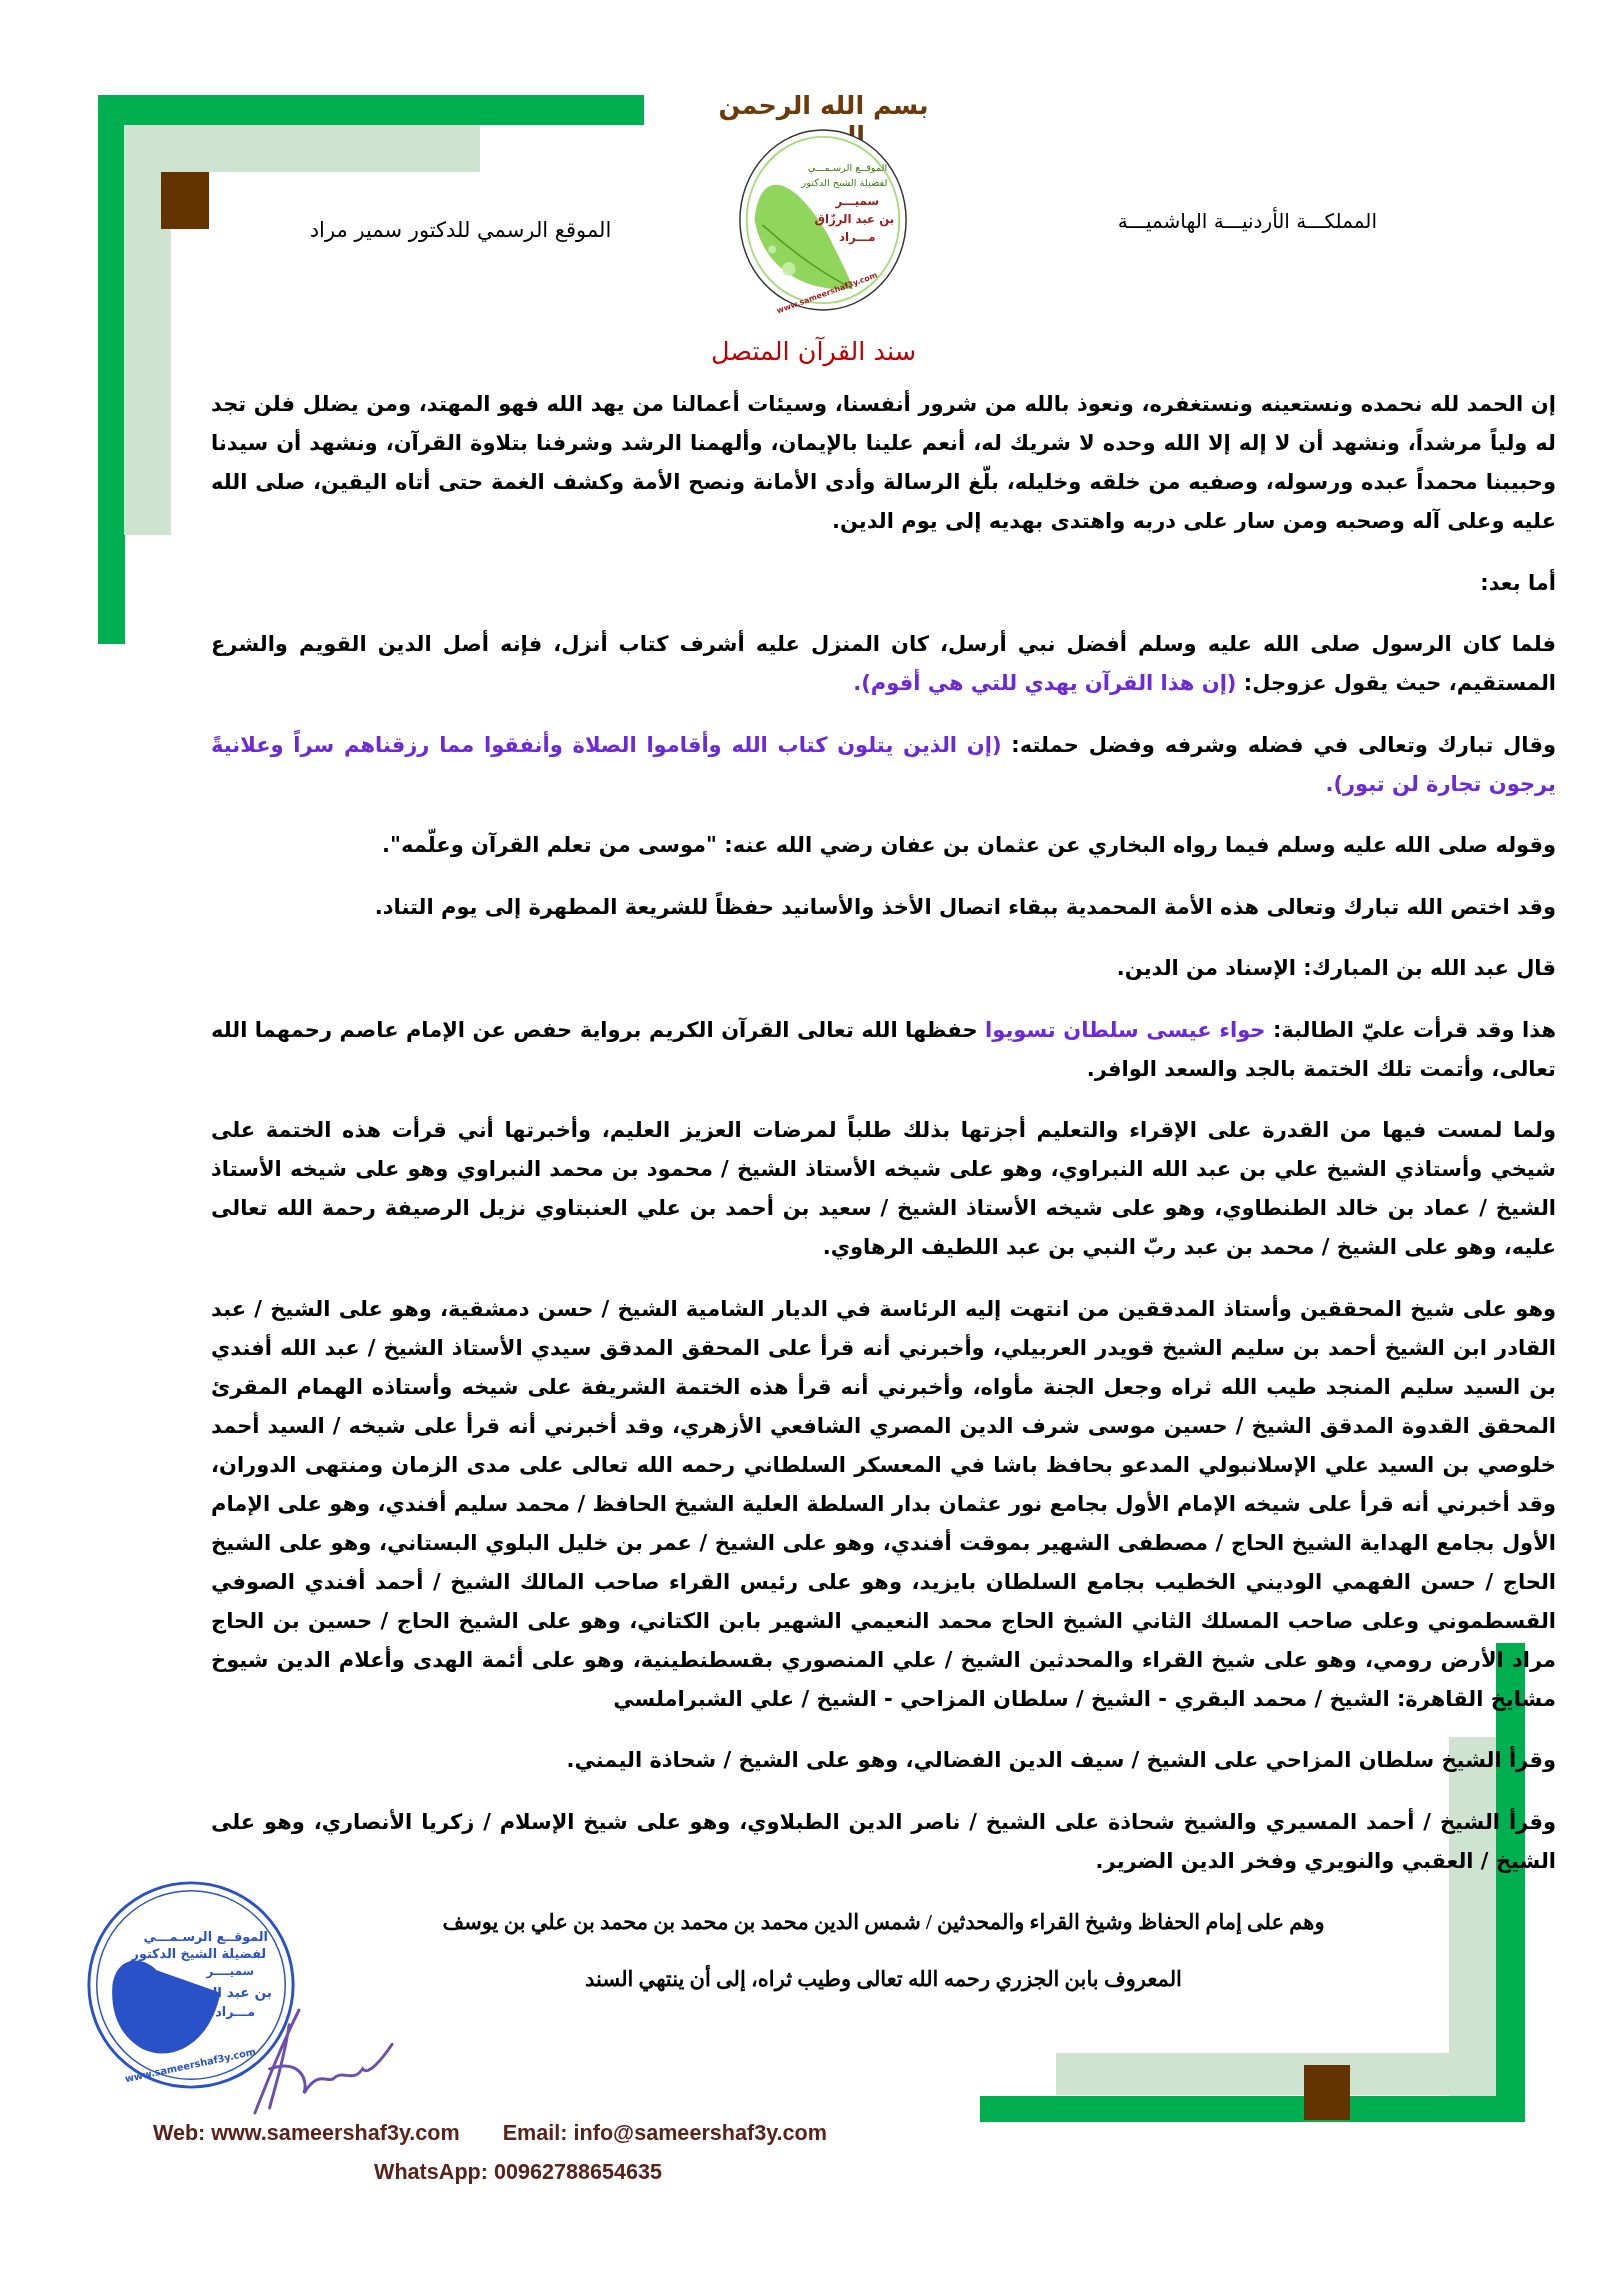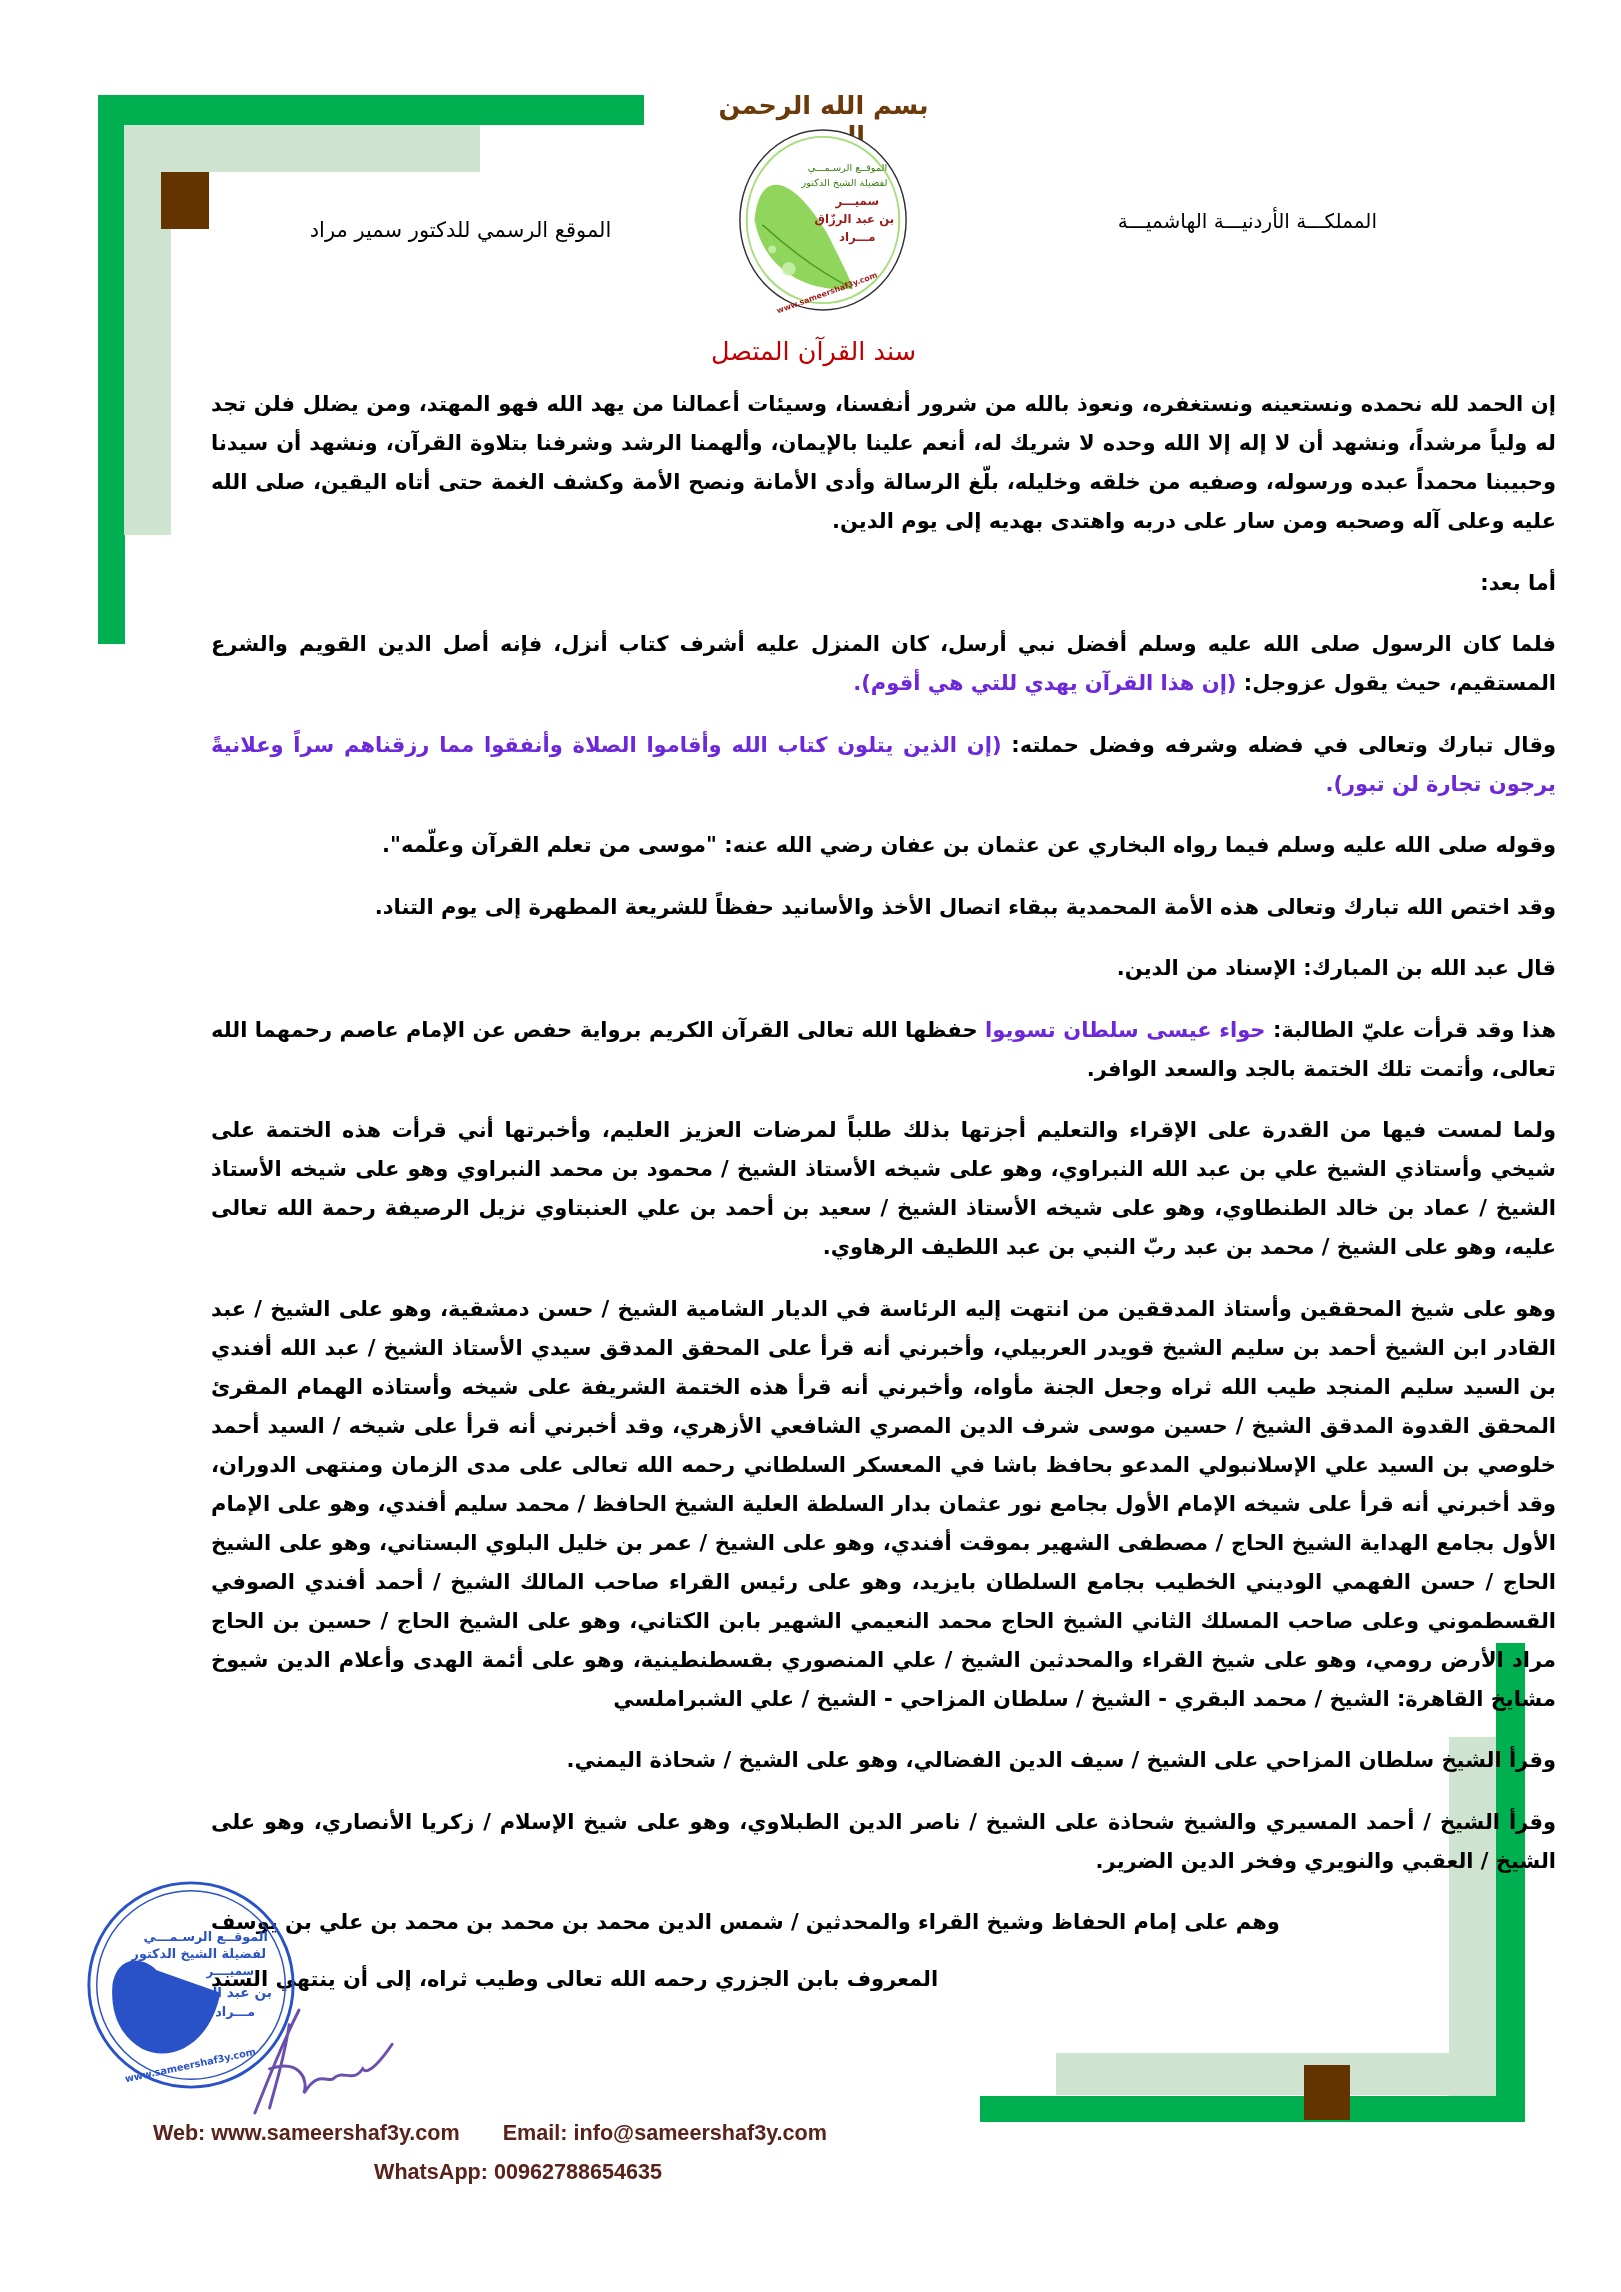--- a/index.html
+++ b/index.html
@@ -22,21 +22,21 @@
                  font-size: 20px; direction: rtl; white-space: nowrap; letter-spacing: 2.9px; }
     .doc-title { position: absolute; left: 686px; top: 336px; width: 255px; text-align: center;
                  font-size: 25.5px; font-weight: normal; color: #c00000; direction: rtl; }
 
     
     .body-text { position: absolute; left: 167px; top: 385px; width: 1345px; direction: rtl;
                  text-align: justify; font-family: "DejaVu Sans", sans-serif; font-weight: bold;
                  font-size: 21px; line-height: 39px; margin-left: 44px; }
     .body-text p { margin: 0 0 22.5px 0; }
     .red { color: #6d28d9; }
-    .body-text .end-block p { margin: 0 0 17.6px 0; text-align: left; }
+    .body-text .end-block p { margin: 0 0 17.6px 0; text-align: center; font-family: Liberation Serif, serif; }
     .indent-last { padding-right: 94px; }
 
     
     .seal { position: absolute; left: 83px; top: 1877px; width: 216px; height: 216px; }
     .signature { position: absolute; left: 250px; top: 2000px; width: 147px; height: 118px; }
 
     
     .footer { position: absolute; left: 147px; top: 2120px; width: 784px;
               font-family: "Liberation Sans", sans-serif; color: #5a2219; font-size: 21.6px; font-weight: bold; }
     .footer .row1 { position: absolute; left: 5.9px; top: 0; white-space: nowrap; }

